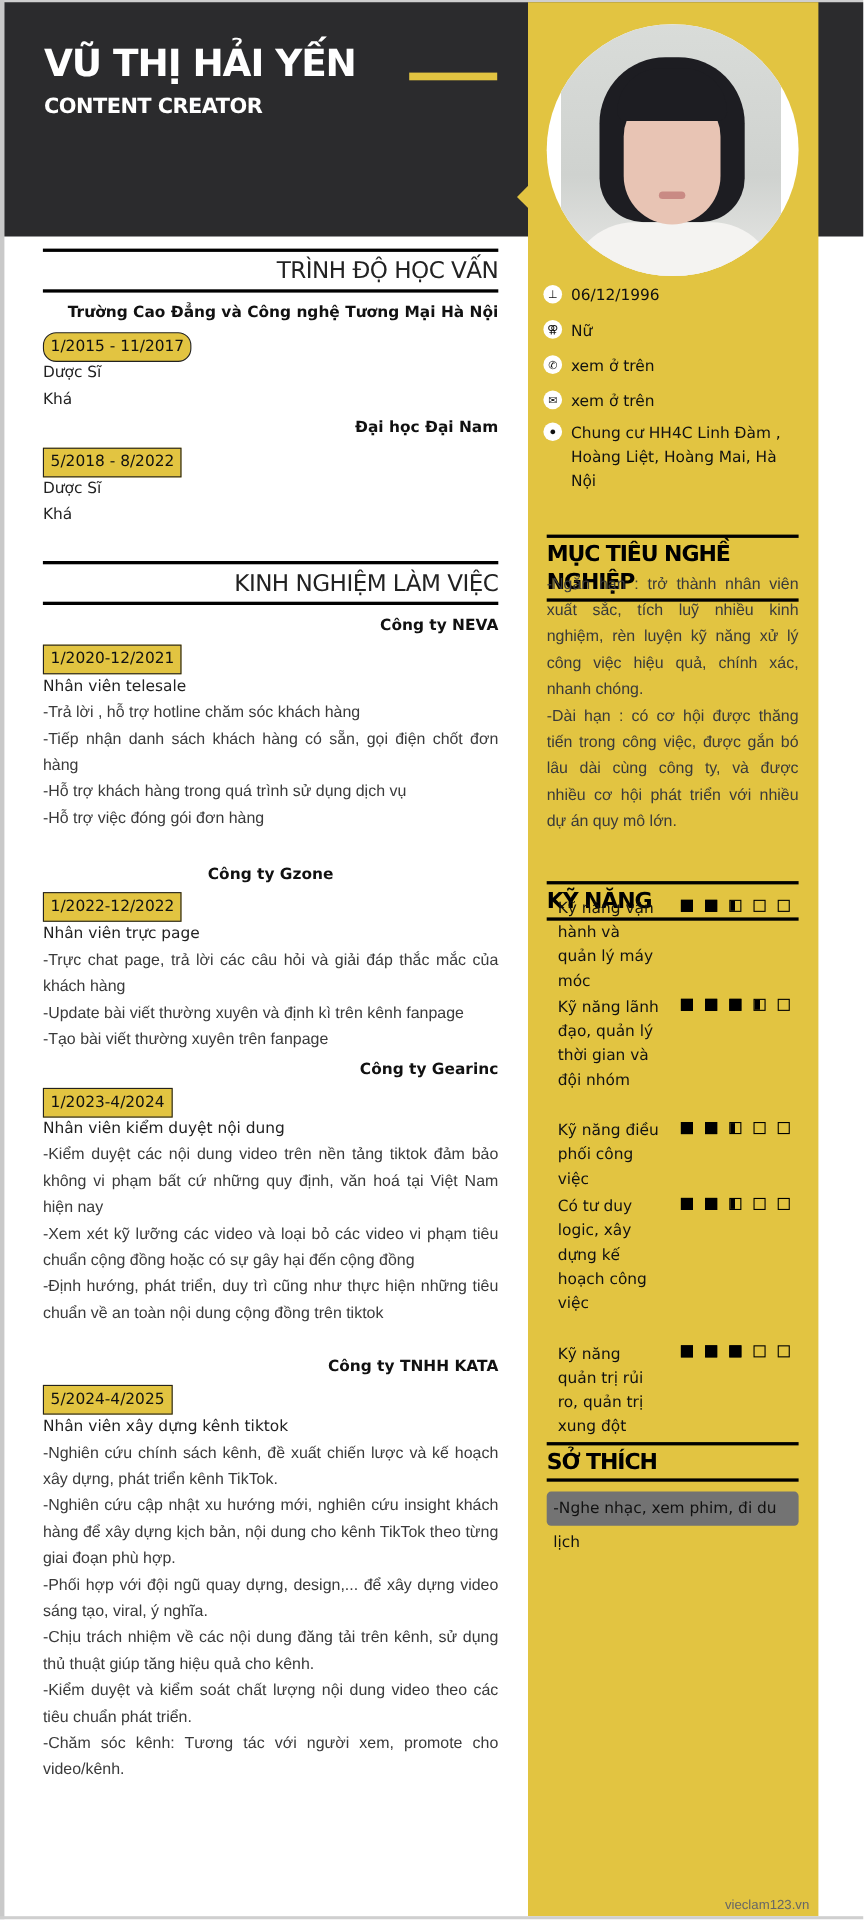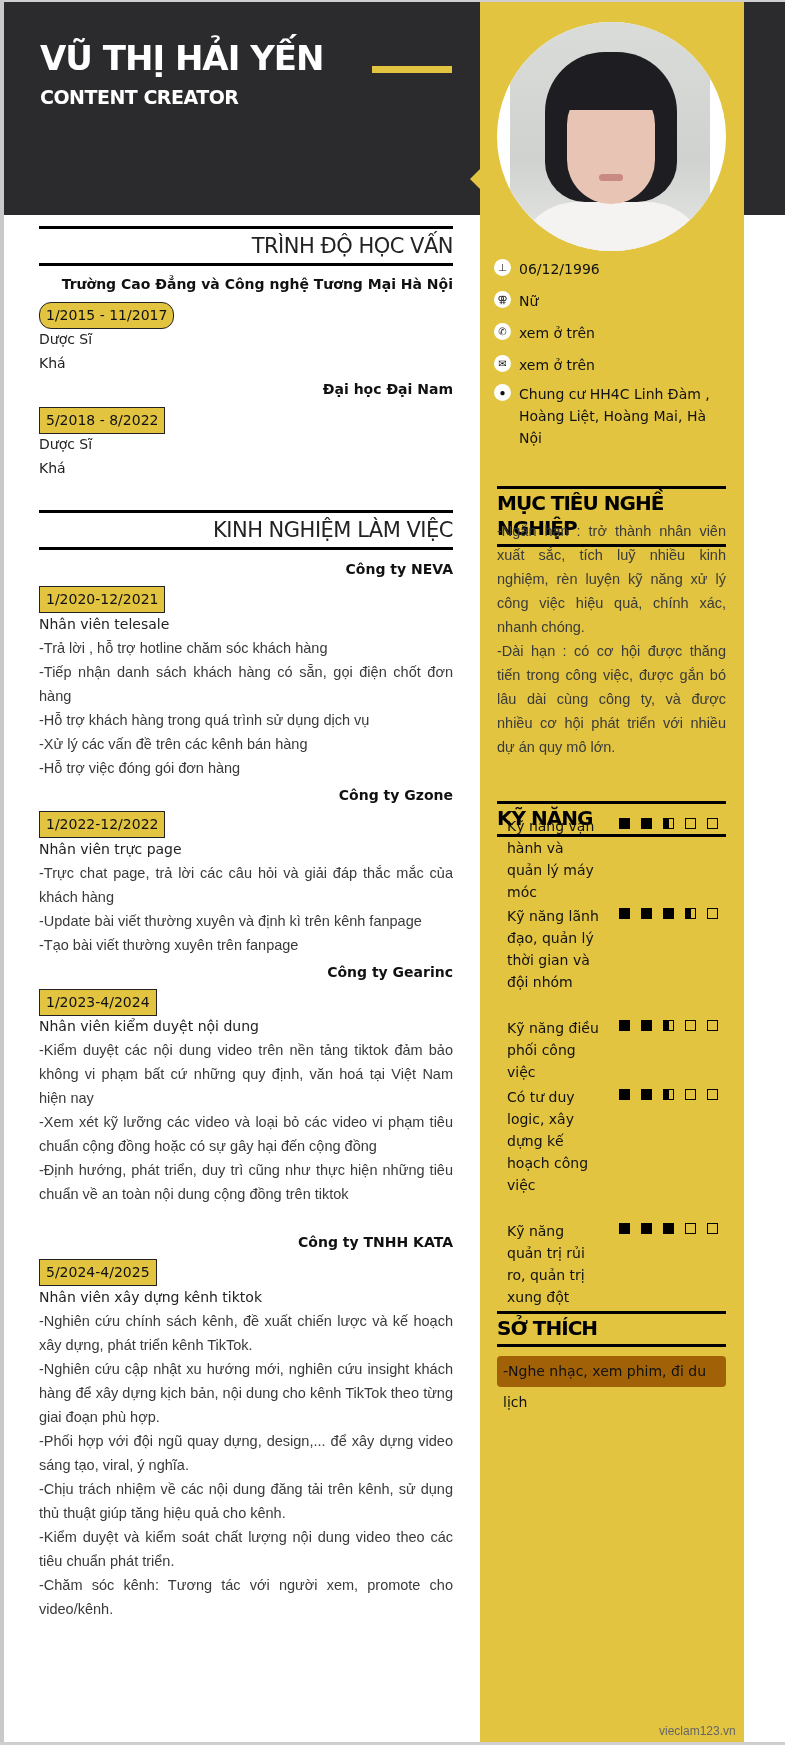--- a/index.html
+++ b/index.html
@@ -25,21 +25,21 @@
   .c-icon { width: 17px; height: 17px; border-radius: 50%; background: #fff; margin-top: 1px; display: flex; align-items: center; justify-content: center; font-size: 10px; color: #111; flex: none; }
   .c-text { margin-left: 8px; font-family: "DejaVu Sans", sans-serif; font-size: 14px; color: #111; line-height: 22px; }
   .s-title { position: absolute; left: 497px; width: 229px; border-top: 3px solid #000; border-bottom: 3px solid #000; font-family: "DejaVu Sans", sans-serif; font-size: 20px; font-weight: bold; color: #000; letter-spacing: -1px; padding: 2px 0 3px 0; line-height: 25px; }
   .objective { position: absolute; left: 497px; top: 519px; width: 229px; font-size: 14.5px; line-height: 24px; color: #3a3a3a; text-align: justify; }
   .skill { position: absolute; left: 507px; width: 222px; display: flex; }
   .skill-name { width: 100px; font-family: "DejaVu Sans", sans-serif; font-size: 14px; line-height: 22px; color: #111; }
   .skill-dots { display: flex; margin-left: 18px; margin-top: 3px; }
   .dot { width: 11px; height: 11px; border: 1.5px solid #000; margin-right: 11px; }
   .dot.full { background: #000; }
   .dot.half { background: linear-gradient(90deg,#000 50%,transparent 50%); }
-  .hobby { position: absolute; left: 497px; top: 1356px; width: 229px; height: 31px; background: #a16207; border-radius: 4px; font-family: "DejaVu Sans", sans-serif; font-size: 14px; line-height: 31px; padding-left: 6px; color: #111; }
+  .hobby { position: absolute; left: 497px; top: 1356px; width: 229px; height: 31px; background: #737373; border-radius: 4px; font-family: "DejaVu Sans", sans-serif; font-size: 14px; line-height: 31px; padding-left: 6px; color: #111; }
   .watermark { position: absolute; left: 659px; top: 1724px; font-size: 12px; color: #666; }
   .m-title { position: absolute; left: 39px; width: 414px; border-top: 3px solid #000; border-bottom: 3px solid #000; text-align: right; font-family: "DejaVu Sans", sans-serif; font-size: 21px; color: #222; letter-spacing: -0.5px; padding: 4px 0 4px 0; line-height: 26px; }
   .org { position: absolute; left: 39px; width: 414px; text-align: right; font-family: "DejaVu Sans", sans-serif; font-size: 14px; font-weight: bold; color: #111; }
   .date-badge { position: absolute; left: 39px; height: 27px; background: #e2c441; border: 1.5px solid #222; font-family: "DejaVu Sans", sans-serif; font-size: 14px; line-height: 24px; padding: 0 6px; color: #111; }
   .line { position: absolute; left: 39px; width: 414px; font-family: "DejaVu Sans", sans-serif; font-size: 14px; color: #222; }
   .desc { position: absolute; left: 39px; width: 414px; font-size: 14.5px; line-height: 24px; color: #3a3a3a; text-align: justify; }
   .desc div { margin: 0; }
 </style>
 </head>
 <body>
@@ -162,25 +162,24 @@
 
 <div class="m-title" style="top:510px;">KINH NGHIỆM LÀM VIỆC</div>
 
 <div class="org" style="top:561px;">Công ty NEVA</div>
 <div class="date-badge" style="top:586px;">1/2020-12/2021</div>
 <div class="line" style="top:616px;">Nhân viên telesale</div>
 <div class="desc" style="top:636px;">
   <div>-Trả lời , hỗ trợ hotline chăm sóc khách hàng</div>
   <div>-Tiếp nhận danh sách khách hàng có sẵn, gọi điện chốt đơn hàng</div>
   <div>-Hỗ trợ khách hàng trong quá trình sử dụng dịch vụ</div>
-  <div>-Xử lý các vấn đề trên các kênh bán hàng</div>
   <div>-Hỗ trợ việc đóng gói đơn hàng</div>
 </div>
 
-<div class="org" style="top:787px;">Công ty Gzone</div>
+<div class="org" style="top:787px;text-align:center;">Công ty Gzone</div>
 <div class="date-badge" style="top:811px;">1/2022-12/2022</div>
 <div class="line" style="top:841px;">Nhân viên trực page</div>
 <div class="desc" style="top:861px;">
   <div>-Trực chat page, trả lời các câu hỏi và giải đáp thắc mắc của khách hàng</div>
   <div>-Update bài viết thường xuyên và định kì trên kênh fanpage</div>
   <div>-Tạo bài viết thường xuyên trên fanpage</div>
 </div>
 
 <div class="org" style="top:964px;">Công ty Gearinc</div>
 <div class="date-badge" style="top:989px;">1/2023-4/2024</div>

